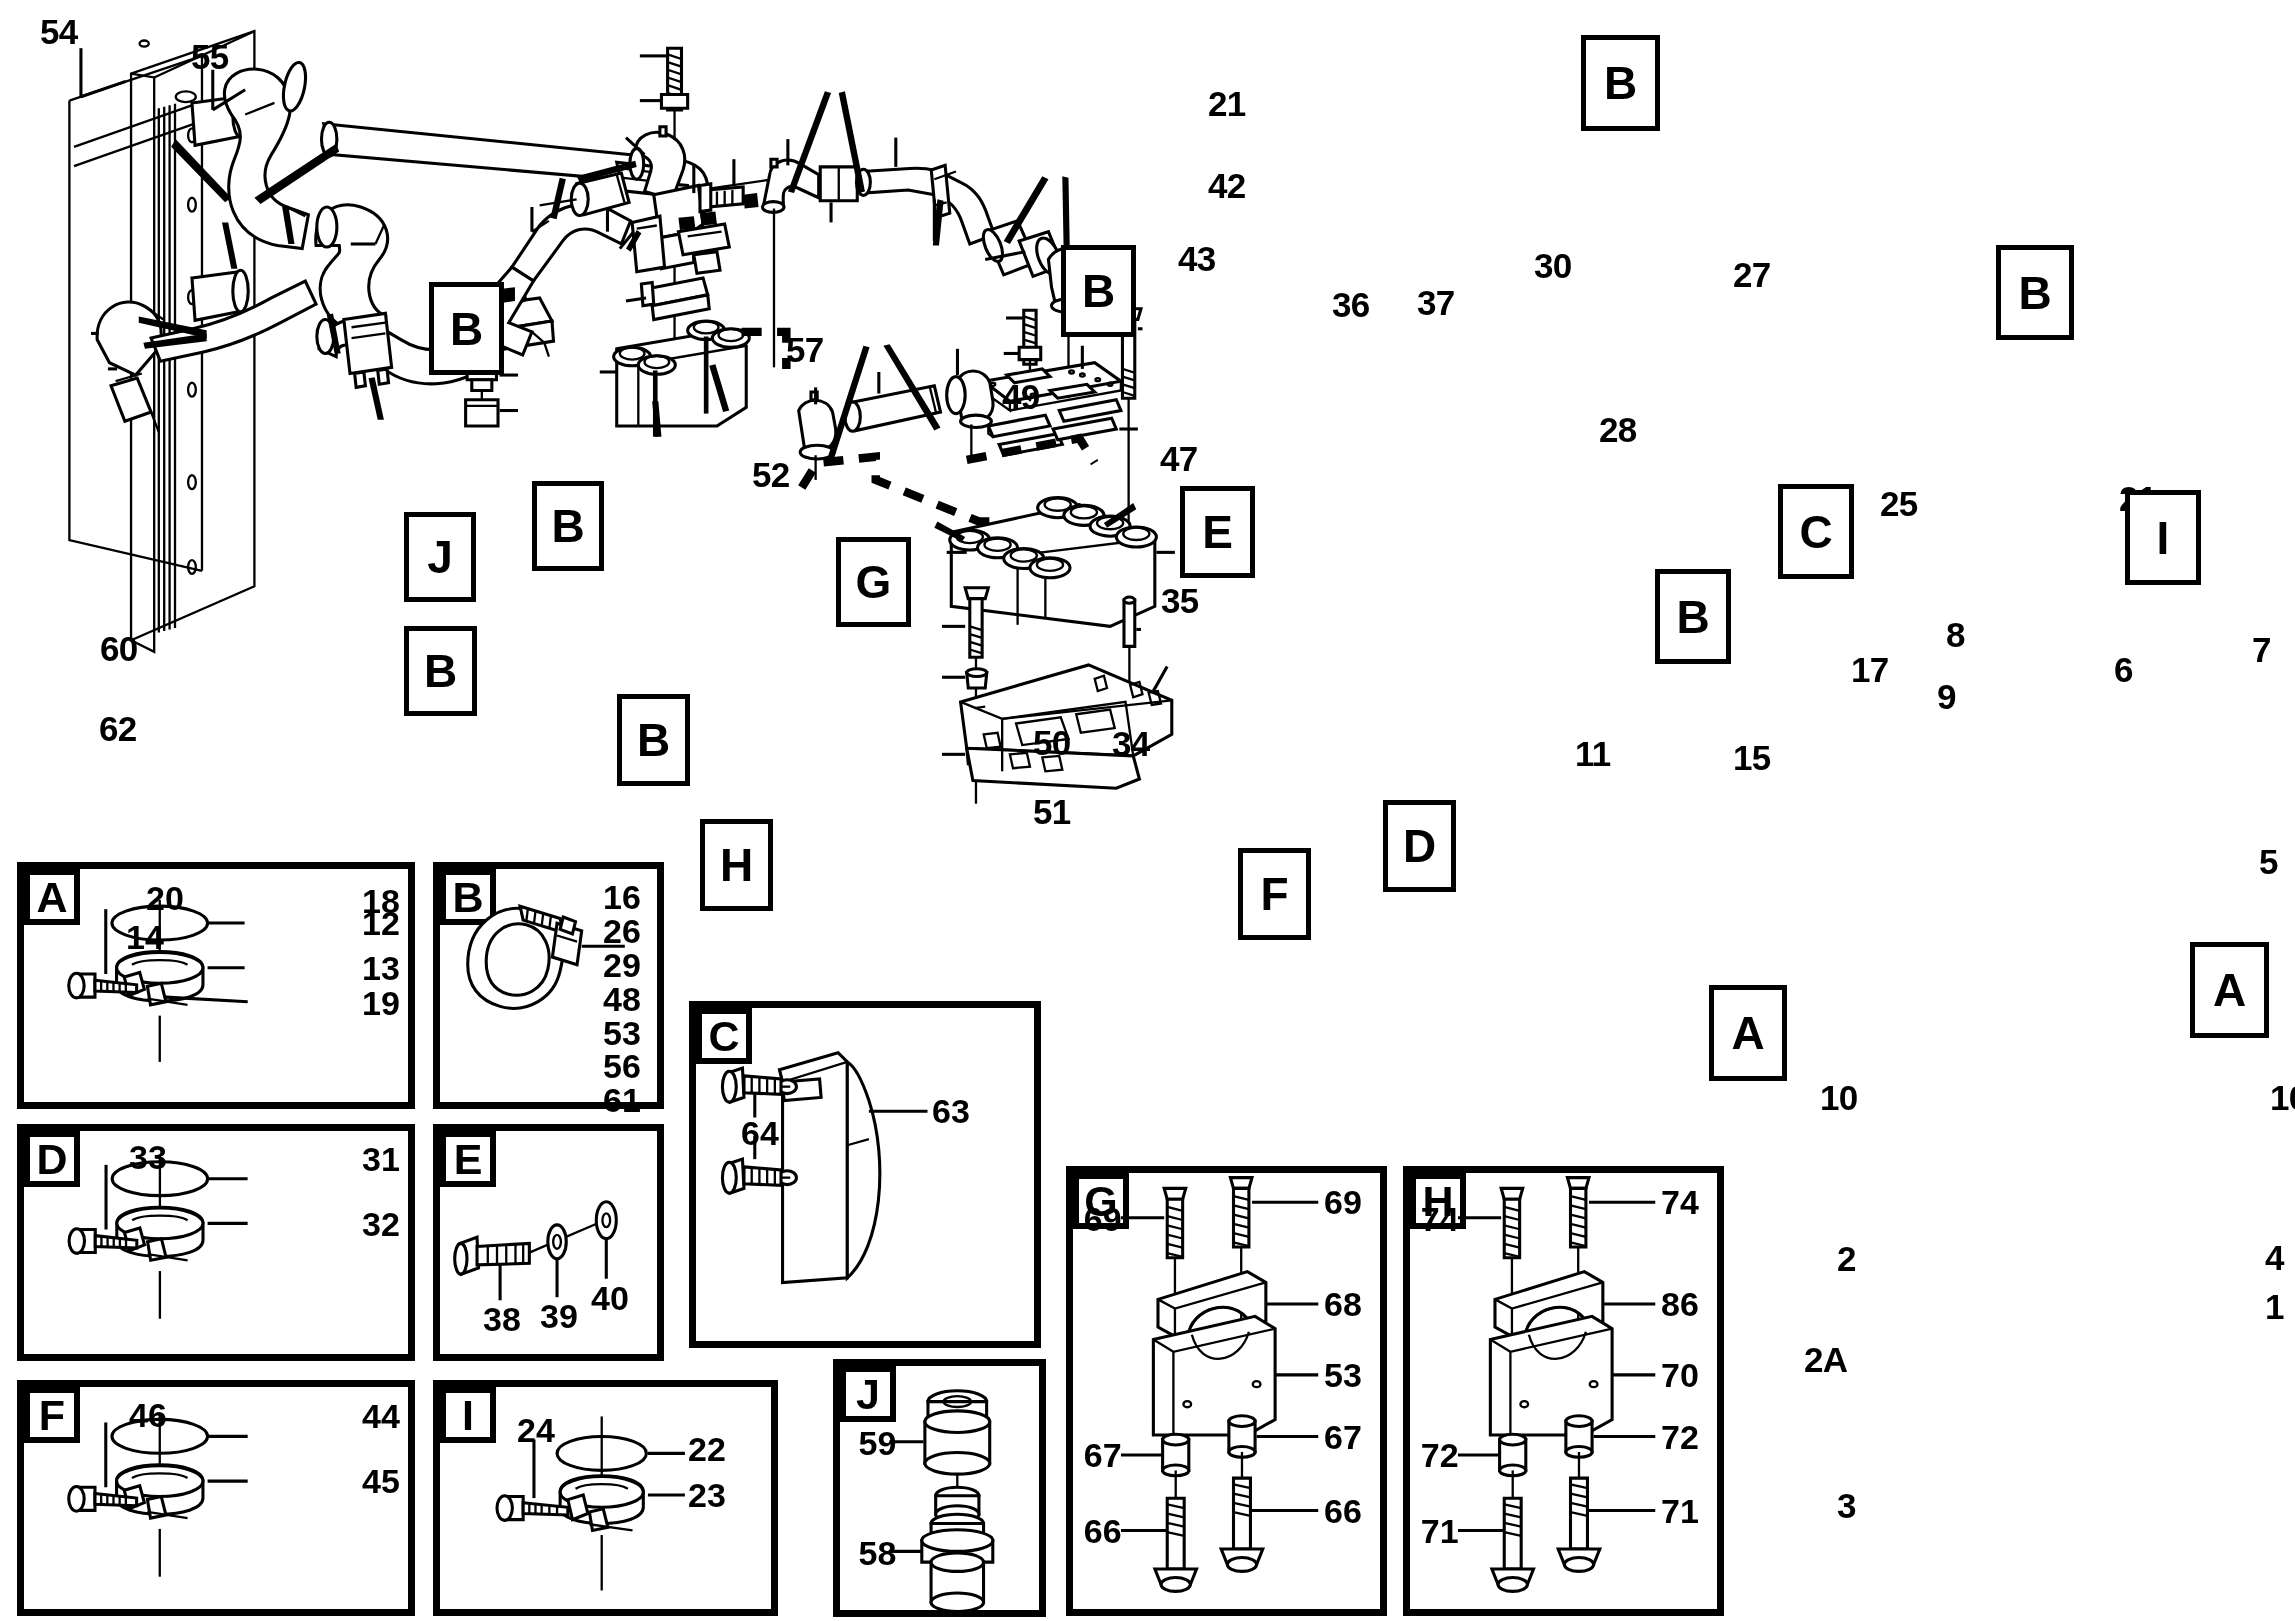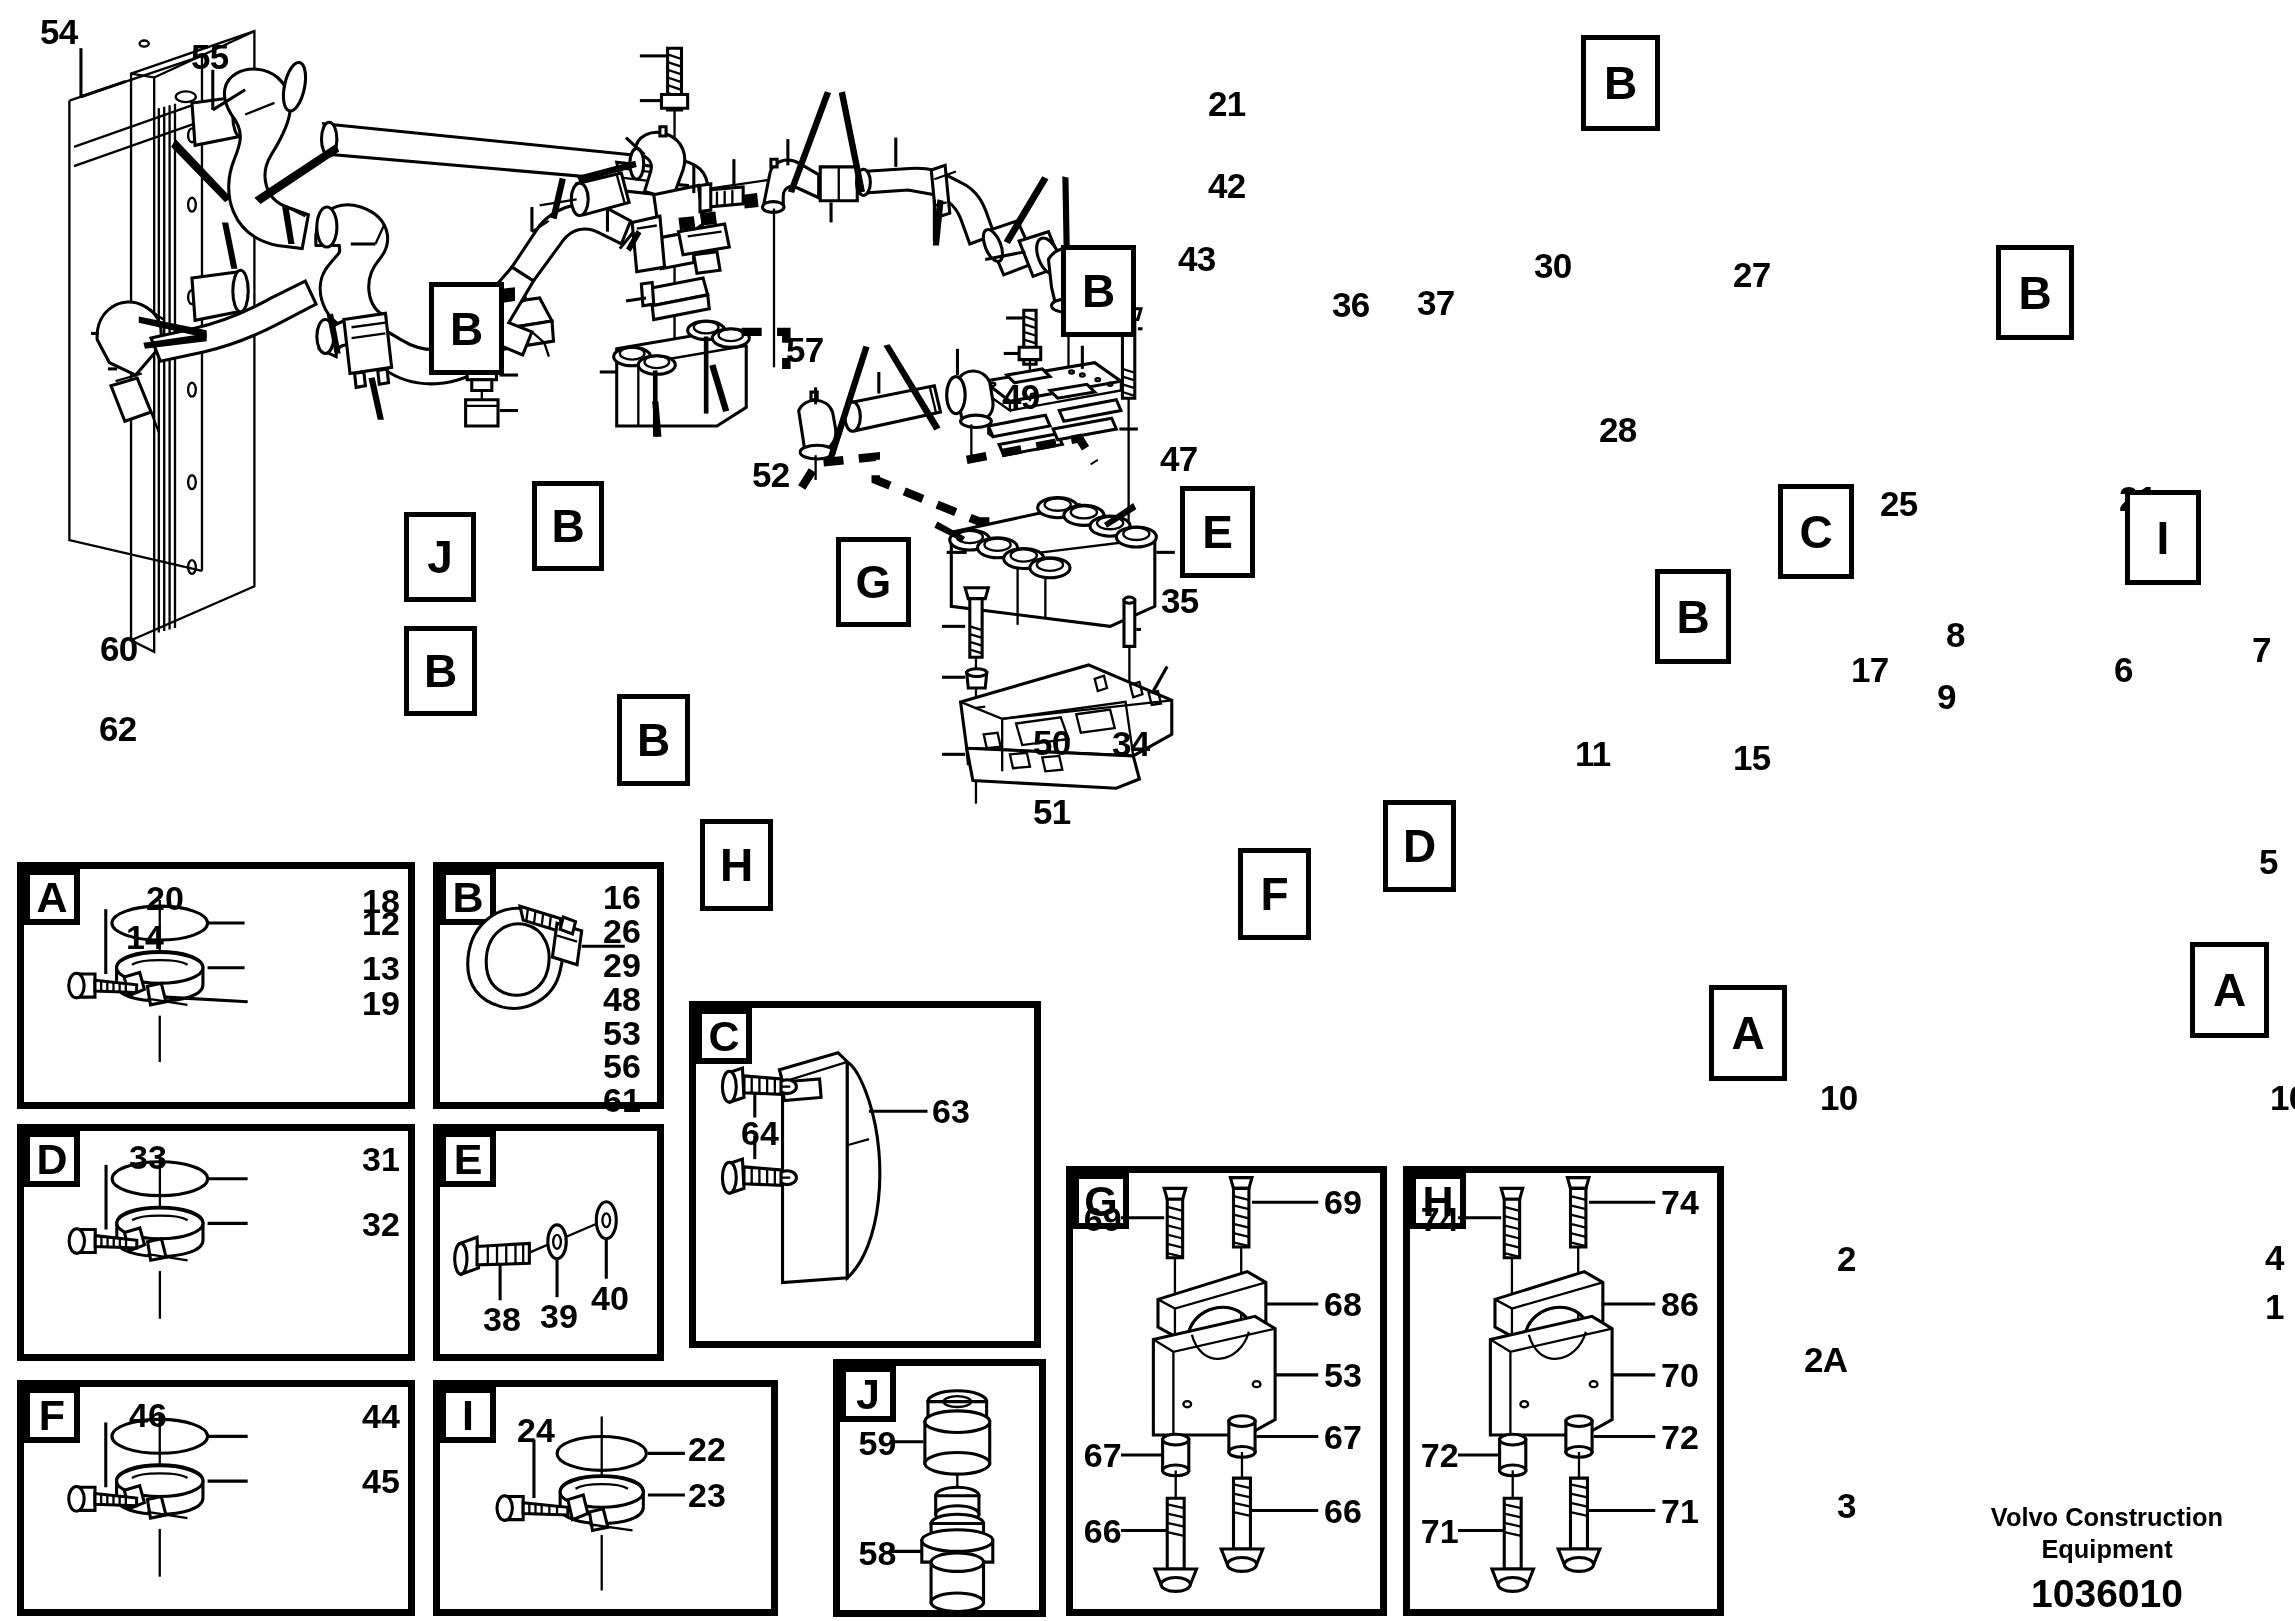--- a/index.html
+++ b/index.html
@@ -995,20 +995,15 @@
     <div class="pnum" style="left:10.8px; top:29px;">74</div>
     <div class="pnum" style="left:251px;top:12.3px;">74</div>
     <div class="pnum" style="left:251px;top:114px;">86</div>
     <div class="pnum" style="left:251px;top:185px;">70</div>
     <div class="pnum" style="left:10.8px; top:265px;">72</div>
     <div class="pnum" style="left:251px;top:247px;">72</div>
     <div class="pnum" style="left:10.8px; top:341px;">71</div>
     <div class="pnum" style="left:251px;top:321px;">71</div>
   </div>
 
-  <div class="brand" style="left:1968px; top:1502px; width:278px;">
-    <div class="l1">Volvo Construction</div>
-    <div class="l1">Equipment</div>
-    <div class="code">1036010</div>
-  </div>
 
 </div>
 
 
 </body></html>

